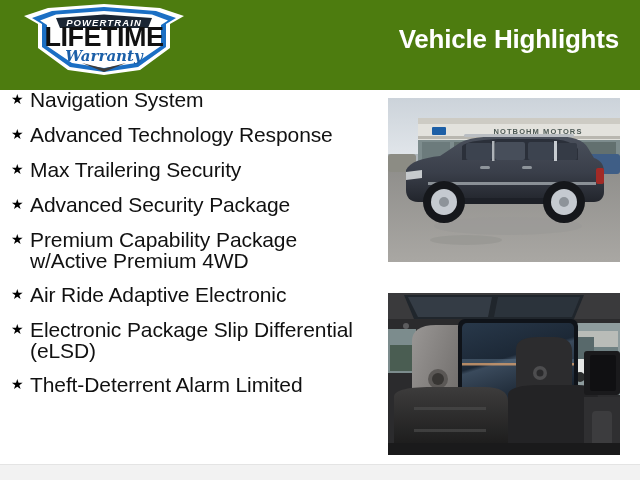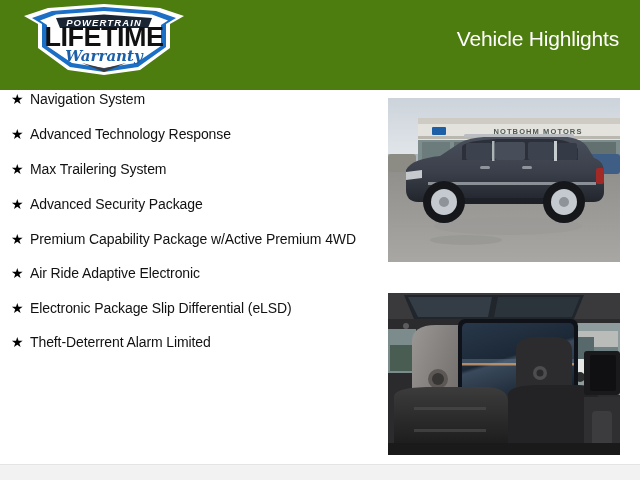--- a/index.html
+++ b/index.html
@@ -19,22 +19,22 @@
   
   .header {
     position:absolute; left:0; top:0;
     width:640px; height:90px;
     background:#4d7c0f;
   }
   .header-title {
     position:absolute;
     right:21px; top:24px;
     color:#ffffff;
-    font-size:21px;
-    font-weight:normal;
+    font-size:26px;
+    font-weight:bold;
     letter-spacing:-0.2px;
     line-height:30px;
     white-space:nowrap;
   }
 
   
   .logo {
     position:absolute;
     left:20px; top:2px;
     width:168px; height:74px;
@@ -87,21 +87,21 @@
     flex:0 0 auto;
     width:22px;
     font-size:14px;
     line-height:21px;
     color:#000000;
     text-align:left;
     padding-left:3px;
   }
   .feature-label {
     flex:1 1 auto;
-    font-size:14px;
+    font-size:21px;
     line-height:21px;
     color:#111111;
     letter-spacing:-0.1px;
   }
 
   
   .photo {
     position:absolute;
     left:388px;
     width:232px;
@@ -160,21 +160,21 @@
         <span class="feature-label">Navigation System</span>
       </li>
 
       <li class="feature-item">
         <span class="bullet-star">★</span>
         <span class="feature-label">Advanced Technology Response</span>
       </li>
 
       <li class="feature-item">
         <span class="bullet-star">★</span>
-        <span class="feature-label">Max Trailering System</span>
+        <span class="feature-label">Max Trailering Security</span>
       </li>
 
       <li class="feature-item">
         <span class="bullet-star">★</span>
         <span class="feature-label">Advanced Security Package</span>
       </li>
 
       <li class="feature-item two-line">
         <span class="bullet-star">★</span>
         <span class="feature-label">Premium Capability Package w/Active Premium 4WD</span>

